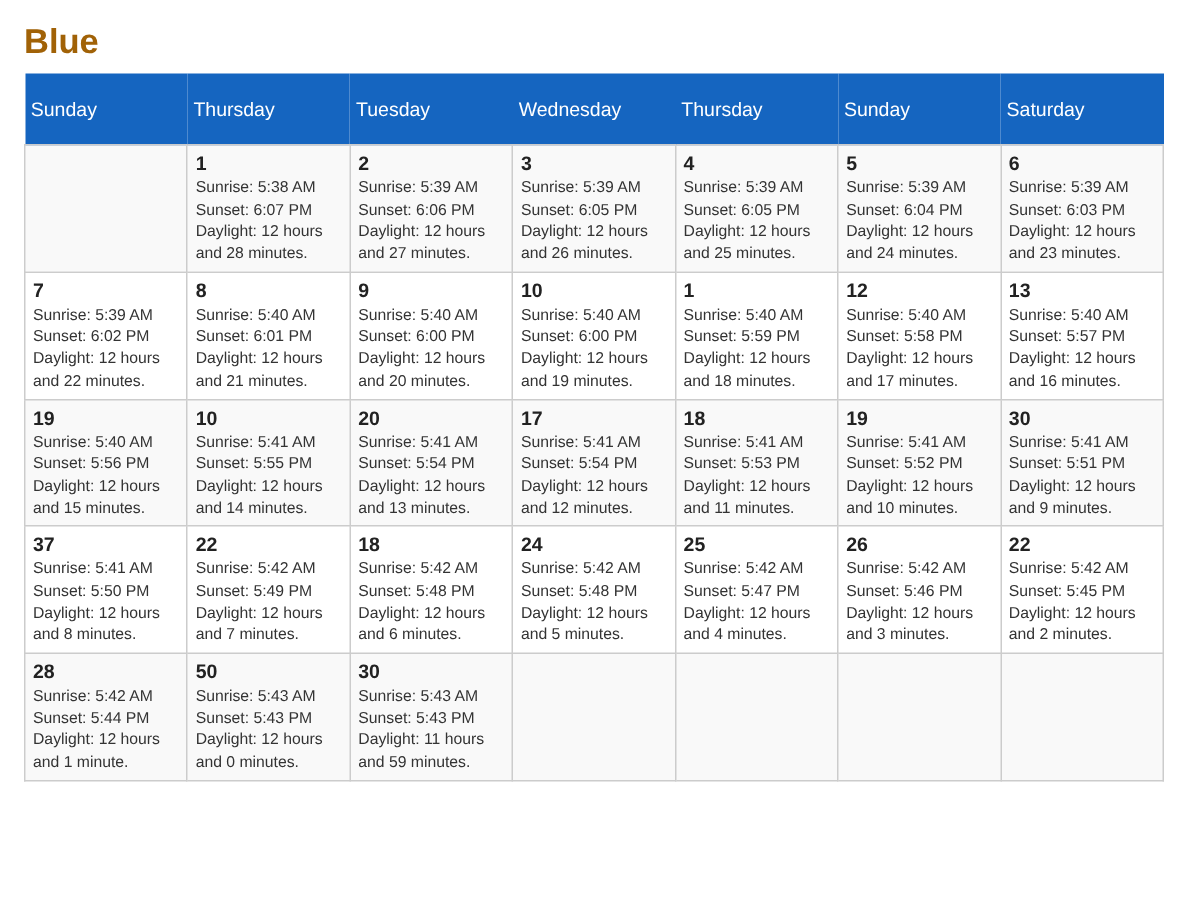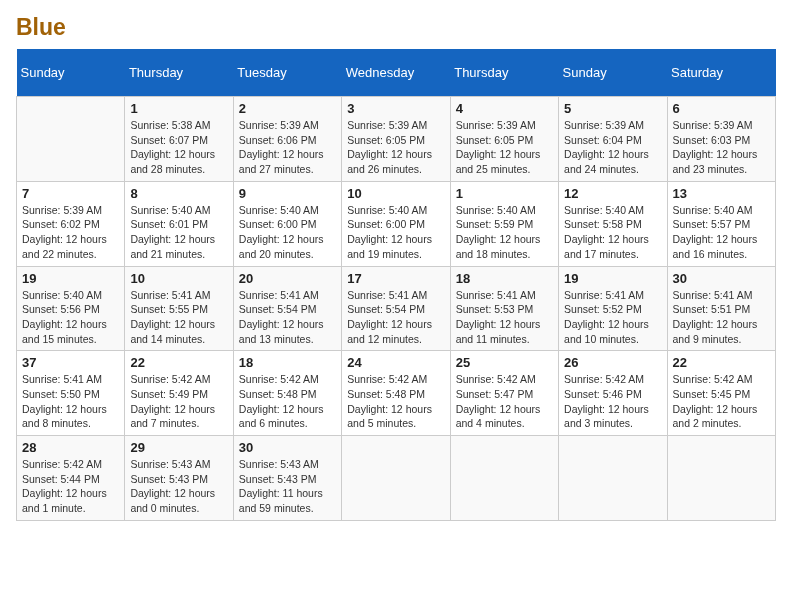--- a/index.html
+++ b/index.html
@@ -331,21 +331,21 @@
       <tr>
         <td>
         <span class="day-num">28</span>
         <div class="day-info">
           Sunrise: 5:42 AM<br>
           Sunset: 5:44 PM<br>
           Daylight: 12 hours<br>and 1 minute.
         </div>
       </td>
         <td>
-        <span class="day-num">29</span>
+        <span class="day-num">50</span>
         <div class="day-info">
           Sunrise: 5:43 AM<br>
           Sunset: 5:43 PM<br>
           Daylight: 12 hours<br>and 0 minutes.
         </div>
       </td>
         <td>
         <span class="day-num">30</span>
         <div class="day-info">
           Sunrise: 5:43 AM<br>

